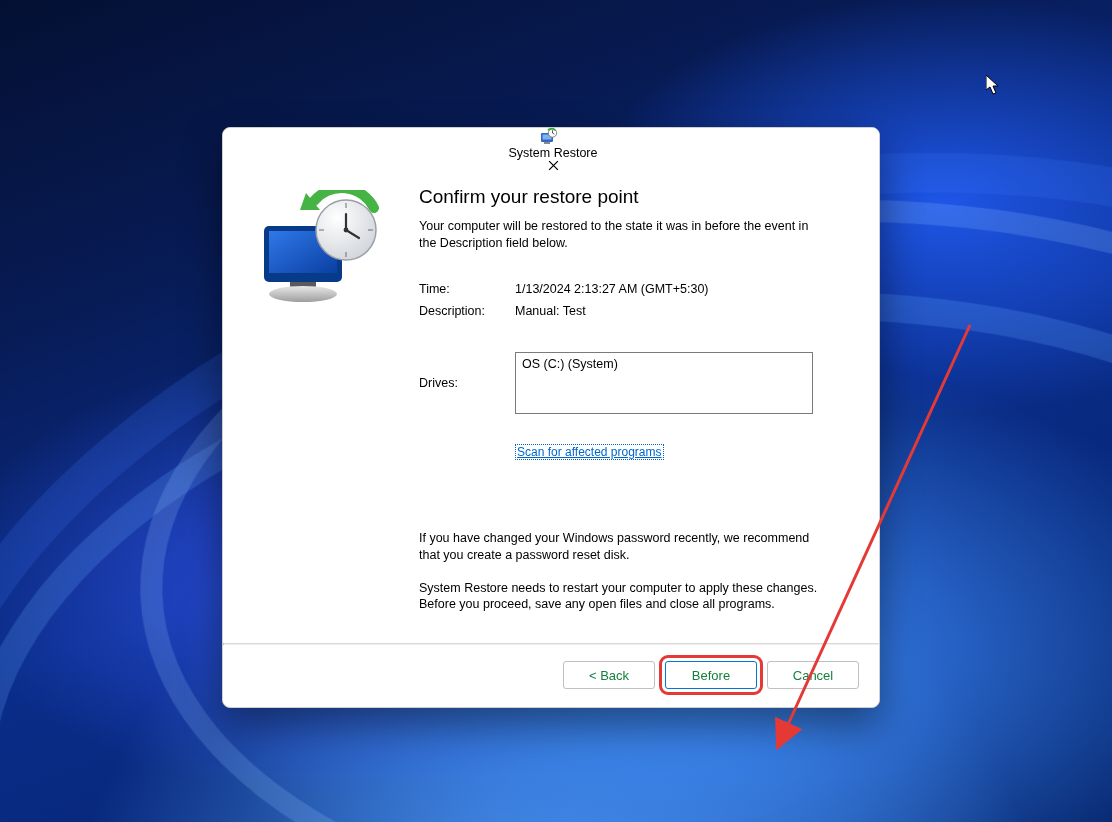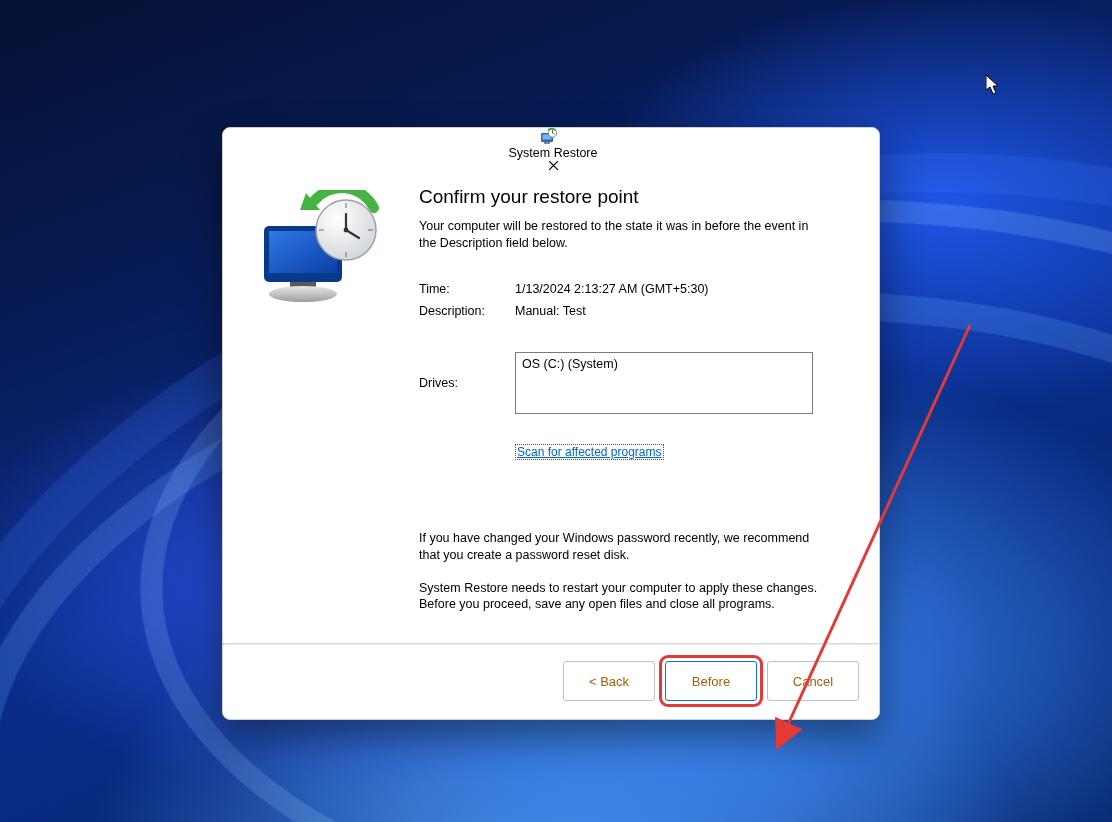--- a/index.html
+++ b/index.html
@@ -140,28 +140,28 @@
 
   .button-row {
     display: flex;
     justify-content: flex-end;
     gap: 10px;
     padding: 16px 20px 18px;
     position: relative;
   }
   .btn {
     min-width: 92px;
-    height: 40px;
+    height: 28px;
     padding: 0 14px;
     background: #ffffff;
     border: 1px solid #c0c0c0;
     border-radius: 3px;
     font-size: 13px;
     font-family: inherit;
-    color: #a16207;
+    color: #15803d;
     cursor: pointer;
   }
   .btn.default {
     border: 1.5px solid #0078d4;
   }
   .btn.highlight-frame {
     outline: 3px solid #e53935;
     outline-offset: 3px;
   }
 

